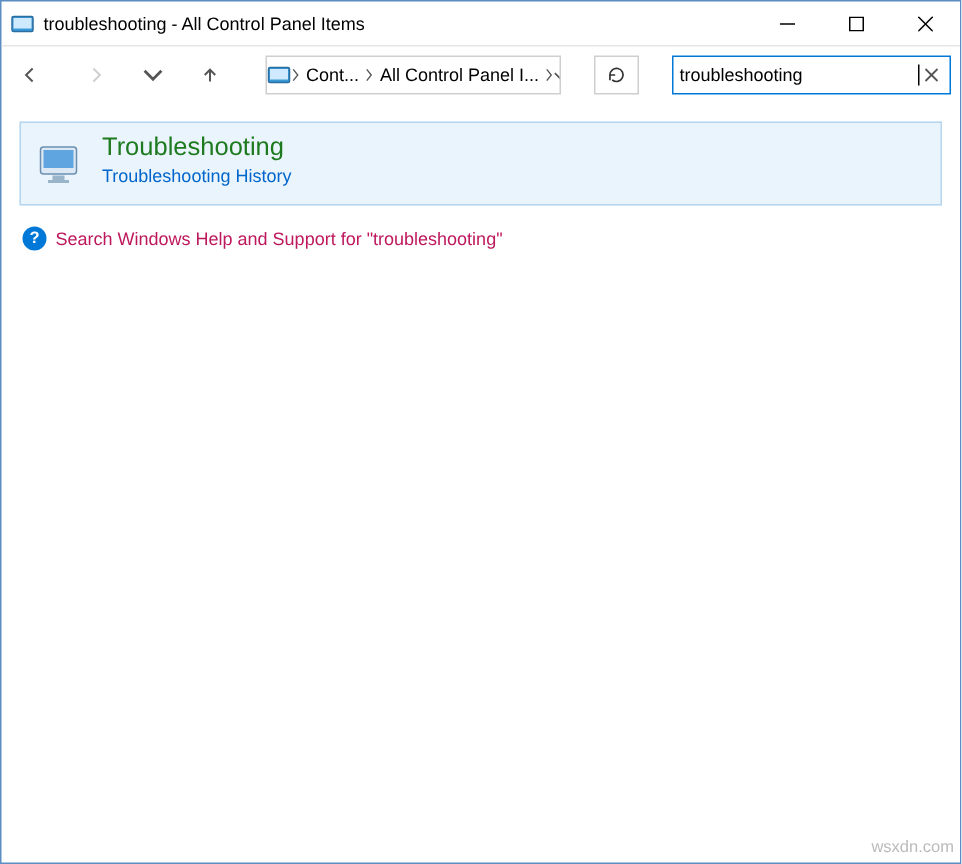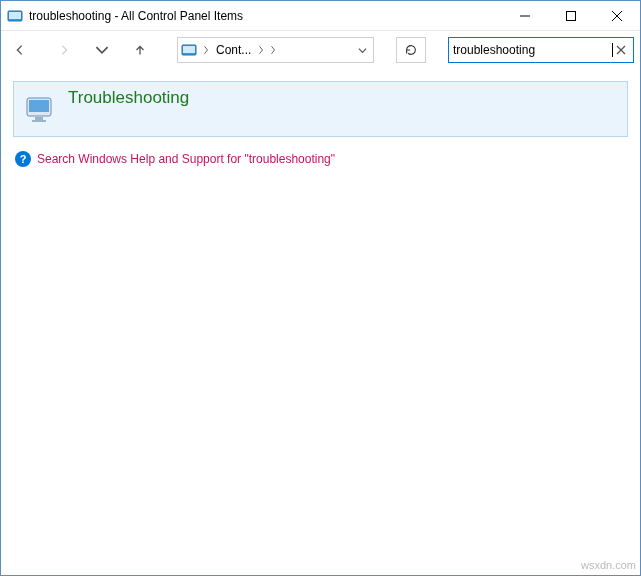--- a/index.html
+++ b/index.html
@@ -189,20 +189,21 @@
         <svg viewBox="0 0 8 12" width="6" height="10">
             <path d="M2 1 L6 6 L2 11" fill="none" stroke="#555" stroke-width="1.2"></path>
           </svg>
       </span>
       <span class="addr-seg">Cont...</span>
       <span class="addr-chev">
         <svg viewBox="0 0 8 12" width="6" height="10">
             <path d="M2 1 L6 6 L2 11" fill="none" stroke="#555" stroke-width="1.2"></path>
           </svg>
       </span>
+      <span class="addr-seg">All Control Panel I...</span>
       <span class="addr-chev">
         <svg viewBox="0 0 8 12" width="6" height="10">
             <path d="M2 1 L6 6 L2 11" fill="none" stroke="#555" stroke-width="1.2"></path>
           </svg>
       </span>
       <span class="addr-spacer"></span>
       <span class="addr-drop">
         <svg viewBox="0 0 10 10" width="9" height="9">
             <path d="M1 3 L5 7 L9 3" fill="none" stroke="#555" stroke-width="1.3"></path>
           </svg>
@@ -234,20 +235,21 @@
       <span class="result-icon">
         <svg viewBox="0 0 34 34" width="34" height="34">
           <rect x="3" y="6" width="24" height="18" rx="2" fill="#dce9f5" stroke="#6a8eb0"></rect>
           <rect x="5" y="8" width="20" height="12" fill="#5fa5e0"></rect>
           <rect x="11" y="25" width="8" height="3" fill="#9ab4c9"></rect>
           <rect x="8" y="28" width="14" height="2" fill="#9ab4c9"></rect>
         </svg>
       </span>
       <div>
         <div class="result-title">Troubleshooting</div>
+        <div class="result-sub">Troubleshooting History</div>
       </div>
     </div>
 
     <div class="help-row">
       <span class="help-icon">?</span>
       <span class="help-text">Search Windows Help and Support for "troubleshooting"</span>
     </div>
 
   </div>
 

